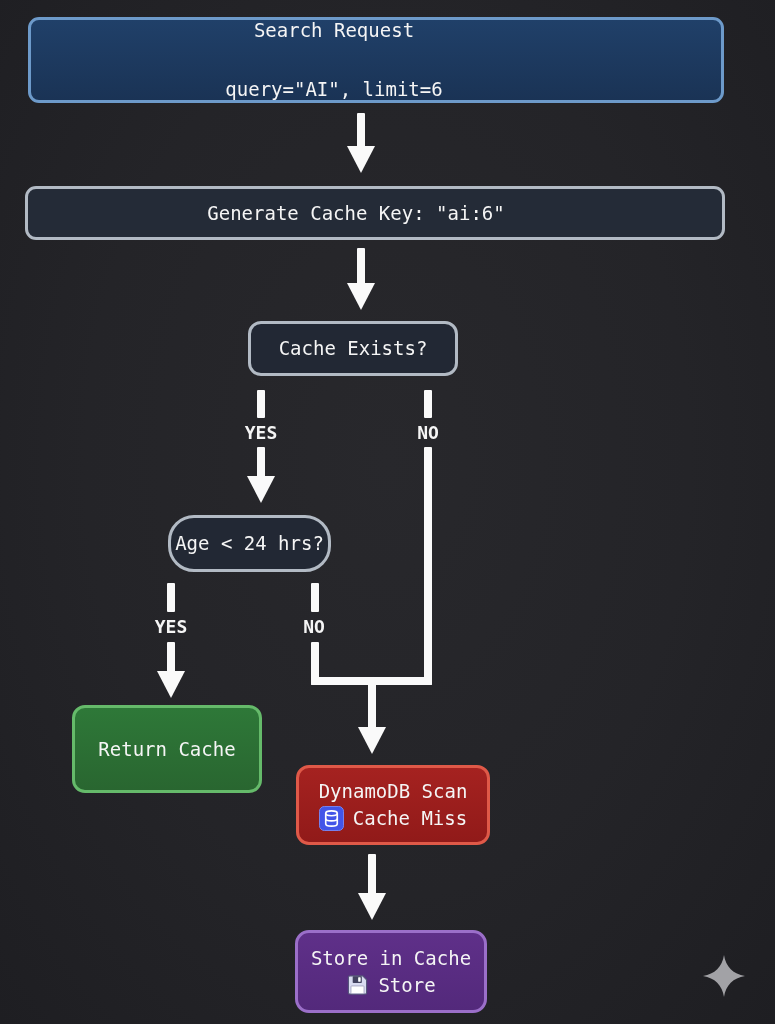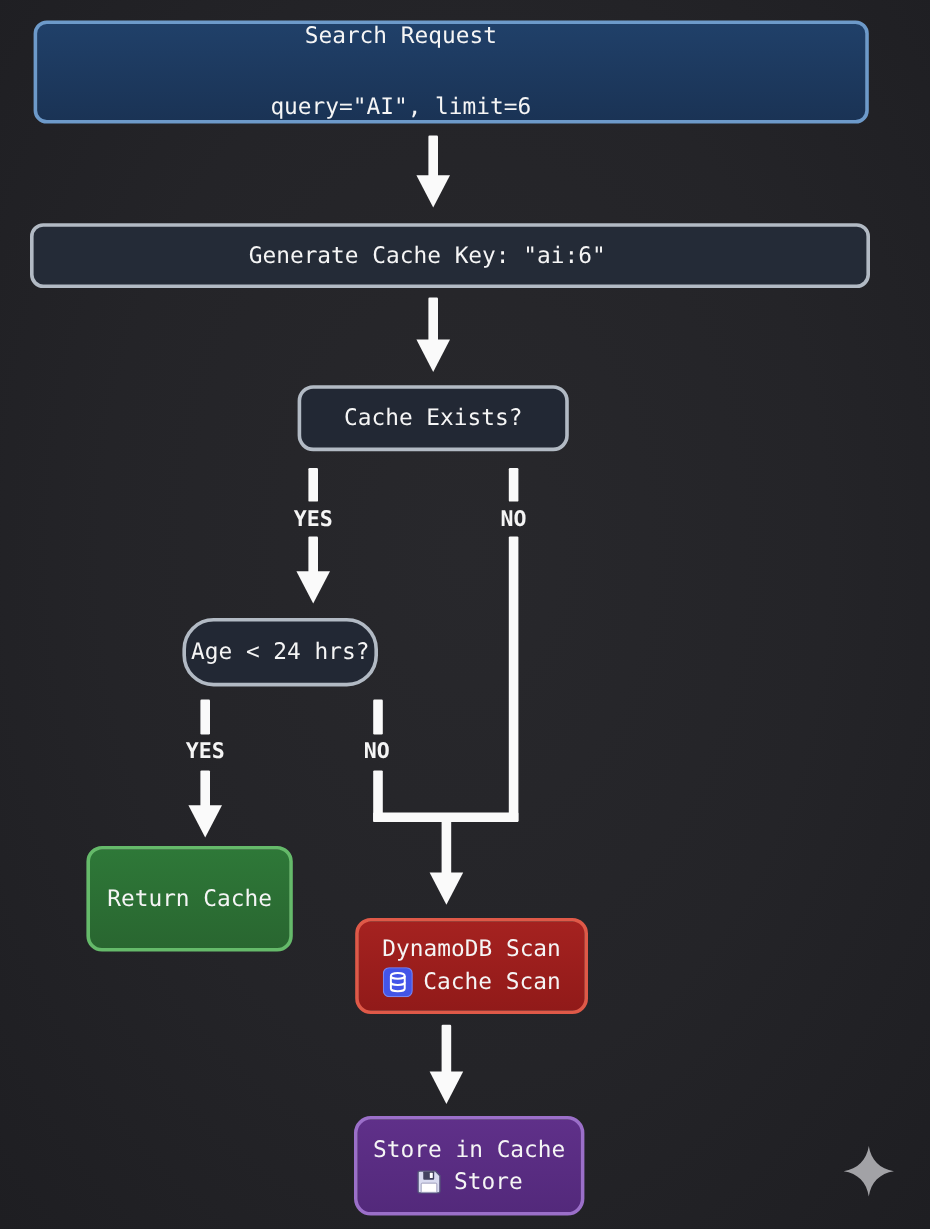--- a/index.html
+++ b/index.html
@@ -34,24 +34,24 @@
   .node-genkey{
     left:25px;top:186px;width:700px;height:54px;
     background:#242b37;
     border:3px solid #b2bac4;border-radius:11px;
     padding-right:38px;
   }
   .node-decision{
     background:#222834;
     border:3px solid #b2bac4;border-radius:13px;
   }
-  .node-cache-exists{left:248px;top:321px;width:226px;height:55px;}
-  .node-age{left:152px;top:515px;width:163px;height:57px;border-radius:26px;}
+  .node-cache-exists{left:248px;top:321px;width:210px;height:55px;}
+  .node-age{left:168px;top:515px;width:163px;height:57px;border-radius:26px;}
   .node-hit{
-    left:72px;top:705px;width:172px;height:88px;
+    left:72px;top:705px;width:190px;height:88px;
     background:linear-gradient(180deg,#2e7838 0%,#296630 100%);
     border:3px solid #65ba6a;border-radius:13px;
   }
   .node-miss{
     left:296px;top:765px;width:194px;height:80px;
     background:linear-gradient(180deg,#a52220 0%,#911a19 100%);
     border:3px solid #df5948;border-radius:13px;text-align:center;
   }
   .node-store{
     left:295px;top:930px;width:192px;height:83px;
@@ -132,21 +132,21 @@
       <span class="icon">
         <svg width="25" height="25" viewBox="0 0 26 26">
           <rect x="0.5" y="0.5" width="25" height="25" rx="5" fill="#4355e8" stroke="#7886f2" stroke-width="1"></rect>
           <g fill="none" stroke="#ffffff" stroke-width="1.7">
             <ellipse cx="13" cy="7.6" rx="6" ry="2.5"></ellipse>
             <path d="M7 7.6 V18.4 C7 19.8 9.7 20.9 13 20.9 S19 19.8 19 18.4 V7.6"></path>
             <path d="M7 13 C7 14.4 9.7 15.5 13 15.5 S19 14.4 19 13"></path>
           </g>
         </svg>
       </span>
-      <span>Cache Scan</span>
+      <span>Cache Miss</span>
     </div>
   </div>
 
   <div class="vline" style="left:368px;top:854px;height:40px;"></div>
   <div class="ahead" style="left:358px;top:893px;"></div>
 
   <div class="node node-store">
     <div>Store in Cache</div>
     <div class="row">
       <span class="icon">

